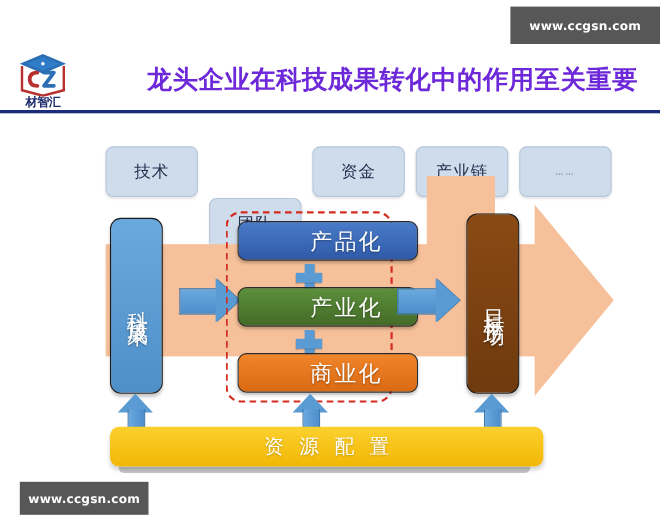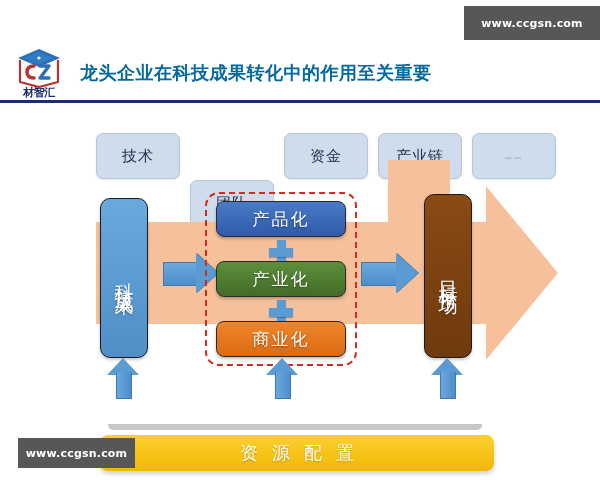--- a/index.html
+++ b/index.html
@@ -25,22 +25,22 @@
   #logo{position:absolute;left:10px;top:2px;width:58px;height:54px;}
   #logo-cube{position:absolute;left:6px;top:0px;width:46px;height:40px;}
   #logo-text{
     position:absolute;left:0;top:37px;width:58px;text-align:center;
     font-size:11px;font-weight:bold;color:#1b2a6b;letter-spacing:-.5px;
     white-space:nowrap;
     font-family:Liberation Serif, serif;
   }
   #title{
     position:absolute;left:80px;top:7px;width:500px;height:40px;
-    font-size:18px;font-weight:bold;color:#0369a1;
-    letter-spacing:.5px;line-height:40px;white-space:nowrap;
+    font-size:23px;font-weight:bold;color:#6d28d9;
+    letter-spacing:.5px;line-height:40px;white-space:nowrap;text-align:right;
   }
   #title-rule{position:absolute;left:0;top:100px;width:600px;height:3px;background:#1b2a7a;}
 
   
   .topbox{
     position:absolute;top:133px;height:44px;
     background:#cfdcec;border:1px solid #b6c7dc;border-radius:7px;
     box-shadow:0 1px 2px rgba(0,0,0,.10);
     display:flex;align-items:center;justify-content:center;
     font-size:15px;color:#20304d;letter-spacing:1px;font-family:Liberation Mono, monospace;
@@ -127,23 +127,24 @@
   #dashgroup{
     position:absolute;left:205px;top:192px;width:148px;height:170px;
     border:2px dashed #d52b1e;border-radius:14px;
   }
 
   
   .phase{
     position:absolute;left:216px;width:128px;height:34px;
     border:1px solid #2a2a2a;border-radius:8px;
     display:flex;align-items:center;justify-content:center;
-    color:#fff;font-size:17px;letter-spacing:2px;
+    color:#fff;font-size:20px;letter-spacing:2px;
     box-shadow:0 2px 3px rgba(0,0,0,.25);
     text-shadow:0 1px 2px rgba(0,0,0,.35);
+    padding-left:34px;
   }
   #phase-1{top:201px;background:linear-gradient(180deg,#4a7bc8 0%,#2f5aa8 100%);}
   #phase-2{top:261px;background:linear-gradient(180deg,#5c8f3c 0%,#446b27 100%);}
   #phase-3{top:321px;background:linear-gradient(180deg,#f0852a 0%,#da6a13 100%);}
 
   
   .plus{
     position:absolute;left:269px;width:24px;height:24px;
     color:#5a9bd4;font-size:0;
   }
@@ -158,21 +159,20 @@
 
   
   #resbar{
     position:absolute;left:100px;top:388px;width:394px;height:36px;
     background:linear-gradient(180deg,#fcd02e 0%,#f2b705 100%);
     border-radius:8px;
     display:flex;align-items:center;justify-content:center;
     color:#fff;font-size:18px;letter-spacing:14px;text-indent:14px;
     font-weight:500;text-shadow:0 1px 2px rgba(0,0,0,.22);
     box-shadow:0 3px 4px rgba(0,0,0,.18);
-    margin-top:47px;
   }
   #resbar-shadow{
     position:absolute;left:108px;top:424px;width:374px;height:6px;
     background:#bdbdbd;border-radius:0 0 5px 5px;opacity:.85;
   }
 </style>
 </head>
 <body>
 
 <div id="slide">

